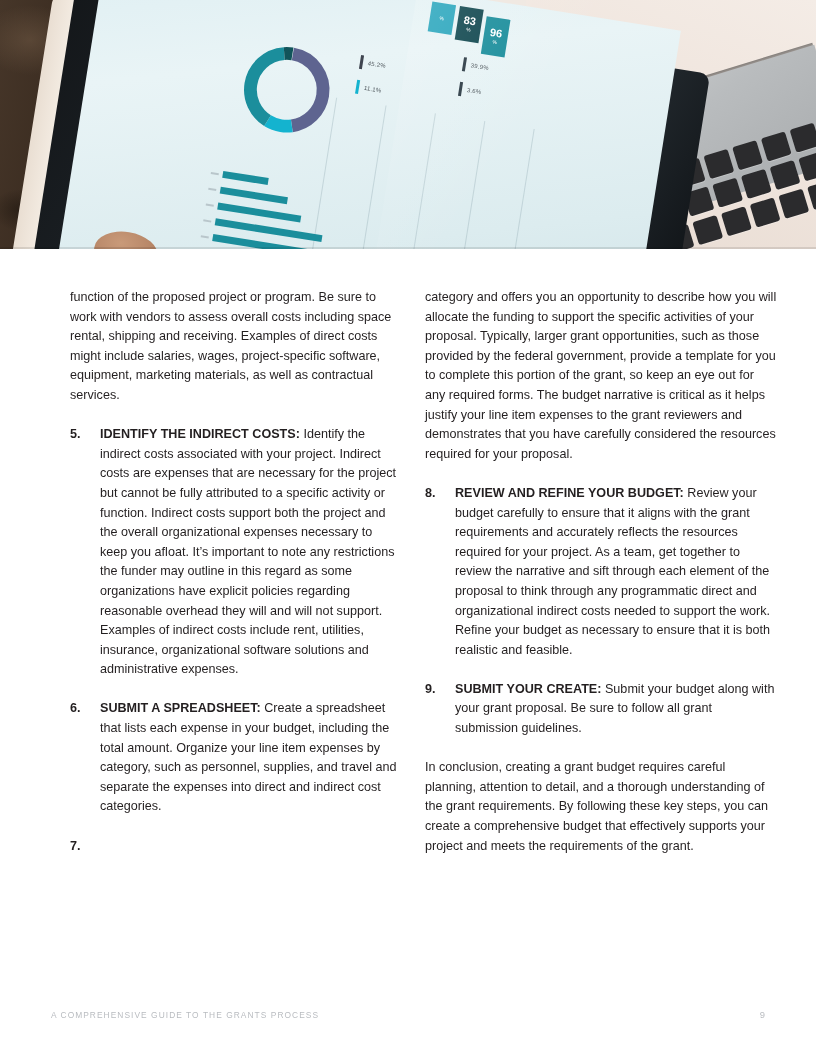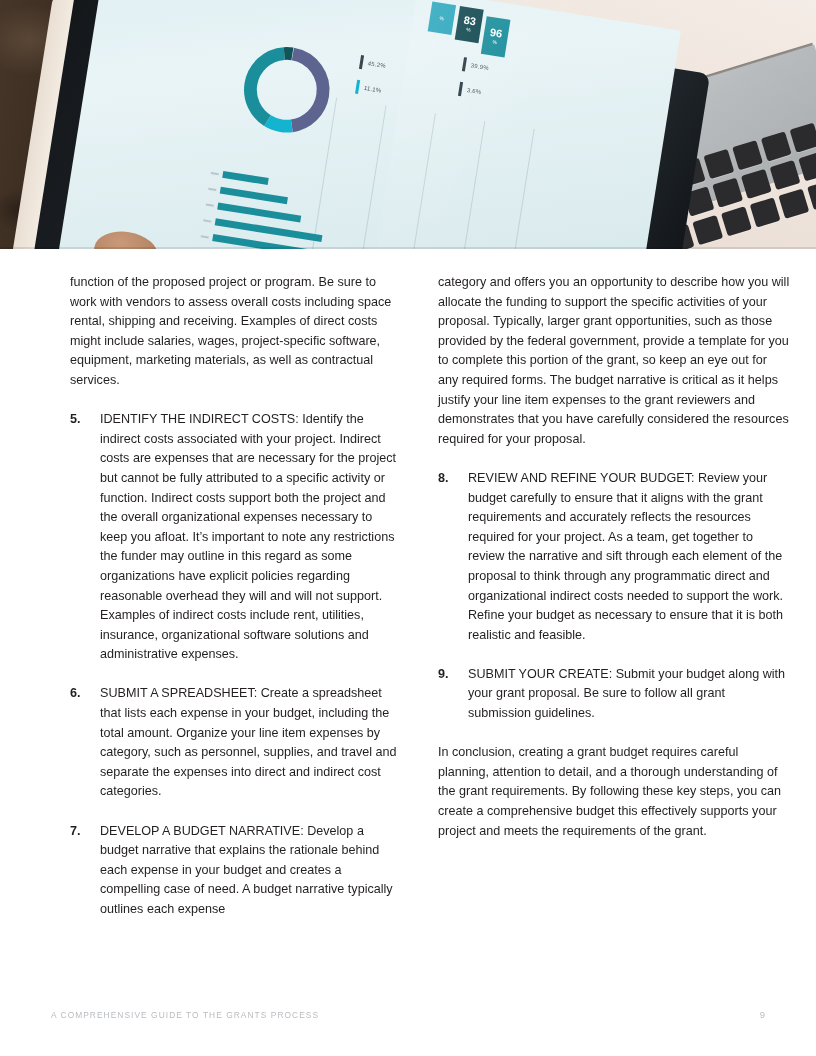--- a/index.html
+++ b/index.html
@@ -110,36 +110,36 @@
   .content {
     position:absolute; left:0; top:249px; width:816px; height:760px;
   }
   .col {
     position:absolute; top:24px;
     font-size:12.6px;
     line-height:19.6px;
     color:#231f20;
   }
   .col-left  { left:70px;  width:330px; }
-  .col-right { left:438px; width:352px; }
-
-  p.plain { margin:0 0 0 0; }
+  .col-right { left:425px; width:352px; }
+
+  p.plain { margin:15px 0 0 0; }
   .gap { height:19.6px; }
 
   ol.steps { list-style:none; margin:0; padding:0; }
   ol.steps li {
     position:relative;
     padding-left:30px;
     margin-bottom:19.6px;
   }
   ol.steps li .marker {
     position:absolute; left:0; top:0; width:22px;
     font-weight:bold; text-align:left;
   }
-  ol.steps li .body strong { font-weight:normal; }
+  ol.steps li .body strong { font-weight:bold; }
   .rt-steps li { padding-left:24px; }
   .rt-steps li .marker { width:18px; }
 
   
   .footer {
     position:absolute; left:0; bottom:0; width:816px; height:60px;
   }
   .footer-title {
     position:absolute; left:51px; top:14px;
     font-size:8.4px; letter-spacing:1.05px;
@@ -275,38 +275,37 @@
       <li>
         <span class="marker">5.</span>
         <span class="body"><strong>IDENTIFY THE INDIRECT COSTS:</strong><span> Identify the indirect costs associated with your project. Indirect costs are expenses that are necessary for the project but cannot be fully attributed to a specific activity or function. Indirect costs support both the project and the overall organizational expenses necessary to keep you afloat. It’s important to note any restrictions the funder may outline in this regard as some organizations have explicit policies regarding reasonable overhead they will and will not support. Examples of indirect costs include rent, utilities, insurance, organizational software solutions and administrative expenses.</span></span>
       </li>
       <li>
         <span class="marker">6.</span>
         <span class="body"><strong>SUBMIT A SPREADSHEET:</strong><span> Create a spreadsheet that lists each expense in your budget, including the total amount. Organize your line item expenses by category, such as personnel, supplies, and travel and separate the expenses into direct and indirect cost categories.</span></span>
       </li>
       <li>
         <span class="marker">7.</span>
-        <span class="body"><strong>DEVELOP A BUDGET NARRATIVE:</strong><span> Develop a budget narrative that explains the rationale behind each expense in your budget and creates a compelling case of need. A budget narrative typically outlines each expense</span></span>
       </li>
     </ol>
   </div>
 
   <div class="col col-right">
     <p class="plain">category and offers you an opportunity to describe how you will allocate the funding to support the specific activities of your proposal. Typically, larger grant opportunities, such as those provided by the federal government, provide a template for you to complete this portion of the grant, so keep an eye out for any required forms. The budget narrative is critical as it helps justify your line item expenses to the grant reviewers and demonstrates that you have carefully considered the resources required for your proposal.</p>
     <div class="gap"></div>
     <ol class="steps rt-steps">
       <li>
         <span class="marker">8.</span>
         <span class="body"><strong>REVIEW AND REFINE YOUR BUDGET:</strong><span> Review your budget carefully to ensure that it aligns with the grant requirements and accurately reflects the resources required for your project. As a team, get together to review the narrative and sift through each element of the proposal to think through any programmatic direct and organizational indirect costs needed to support the work. Refine your budget as necessary to ensure that it is both realistic and feasible.</span></span>
       </li>
       <li>
         <span class="marker">9.</span>
         <span class="body"><strong>SUBMIT YOUR CREATE:</strong><span> Submit your budget along with your grant proposal. Be sure to follow all grant submission guidelines.</span></span>
       </li>
     </ol>
-    <p class="plain">In conclusion, creating a grant budget requires careful planning, attention to detail, and a thorough understanding of the grant requirements. By following these key steps, you can create a comprehensive budget this effectively supports your project and meets the requirements of the grant.</p>
+    <p class="plain">In conclusion, creating a grant budget requires careful planning, attention to detail, and a thorough understanding of the grant requirements. By following these key steps, you can create a comprehensive budget that effectively supports your project and meets the requirements of the grant.</p>
   </div>
 </div>
 
 <div class="footer">
   <div class="footer-title">A COMPREHENSIVE GUIDE TO THE GRANTS PROCESS</div>
   <div class="footer-page">9</div>
 </div>
 
 </body></html>

